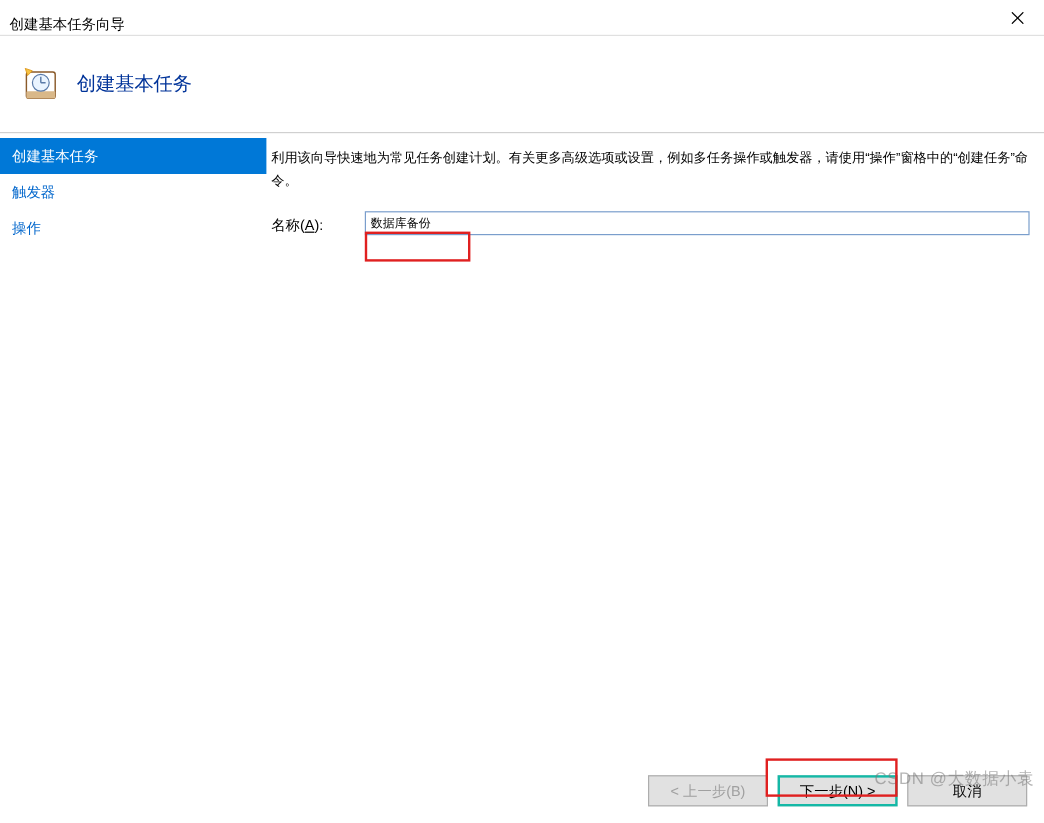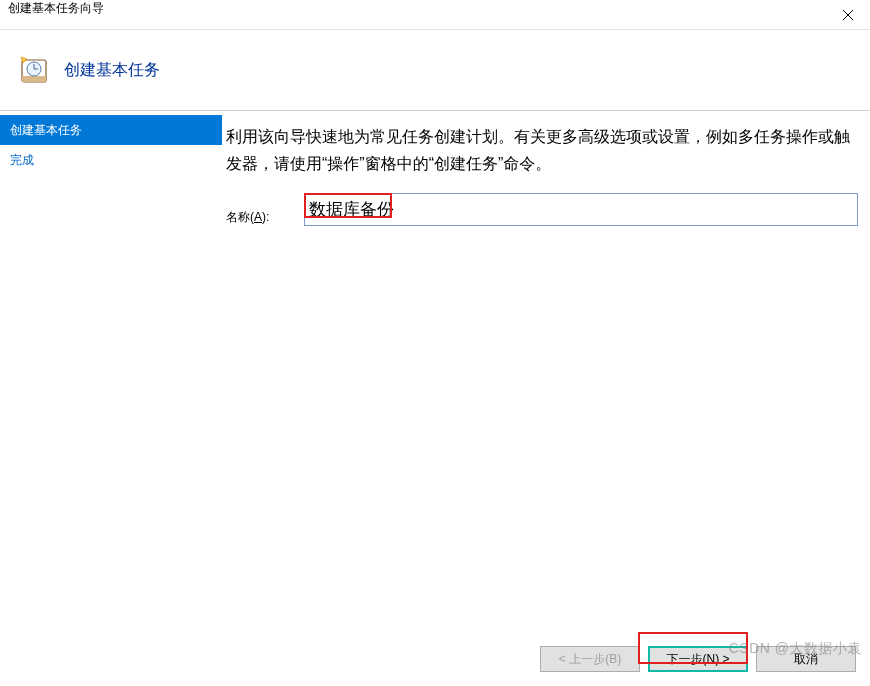--- a/index.html
+++ b/index.html
@@ -8,21 +8,21 @@
   font-size: 12px;
   background: #fff;
   width: 870px;
   height: 686px;
   overflow: hidden;
   position: relative;
 }
 .titlebar {
   height: 30px;
   display: flex;
-  align-items: flex-start;
+  align-items: flex-end;
   justify-content: space-between;
   padding: 0 0 0 8px;
   border-bottom: 1px solid #e0e0e0;
 }
 .titlebar-title {
   font-size: 12px;
   color: #000;
 }
 .close-btn {
   width: 45px;
@@ -73,44 +73,44 @@
 }
 .sidebar-item.active {
   background: #0078d7;
   color: #fff;
 }
 .main {
   flex: 1;
   padding: 12px 12px 0 4px;
 }
 .intro {
-  font-size: 16px;
+  font-size: 11px;
   color: #000;
   line-height: 1.7;
   margin-bottom: 16px;
 }
 .form-row {
   display: flex;
-  align-items: flex-end;
+  align-items: flex-start;
   margin-bottom: 26px;
 }
 .form-label {
   width: 78px;
   text-align: left;
   padding-top: 4px;
   font-size: 12px;
   color: #000;
 }
 .form-label u { text-decoration: underline; }
 .name-input {
   flex: 1;
-  height: 33px;
+  height: 20px;
   border: 1px solid #7a9ecc;
   padding: 2px 4px;
-  font-size: 17px;
+  font-size: 10px;
   font-family: inherit;
   outline-color: #0078d7;
 }
 .red-box {
   border: 2px solid #e02020;
   position: absolute;
   pointer-events: none;
 }
 .red-name {
   left: 304px;
@@ -195,21 +195,22 @@
     </svg>
   </span>
   <span class="page-title">创建基本任务</span>
 </div>
 
 <hr class="divider">
 
 <div class="content">
   <div class="sidebar">
     <div class="sidebar-item active">创建基本任务</div>
-    <div class="sidebar-item">完成</div>
+    <div class="sidebar-item">触发器</div>
+    <div class="sidebar-item">操作</div>
   </div>
 
   <div class="main">
     <div class="intro">利用该向导快速地为常见任务创建计划。有关更多高级选项或设置，例如多任务操作或触发器，请使用“操作”窗格中的“创建任务”命令。</div>
 
     <div class="form-row">
       <div class="form-label">
         <span>名称(</span><u>A</u><span>):</span>
       </div>
       <input class="name-input" type="text" value="数据库备份" style="">

